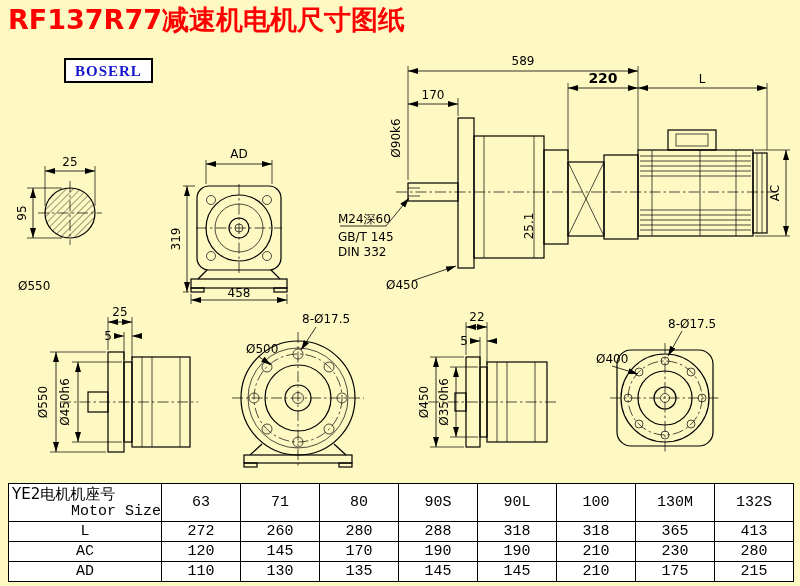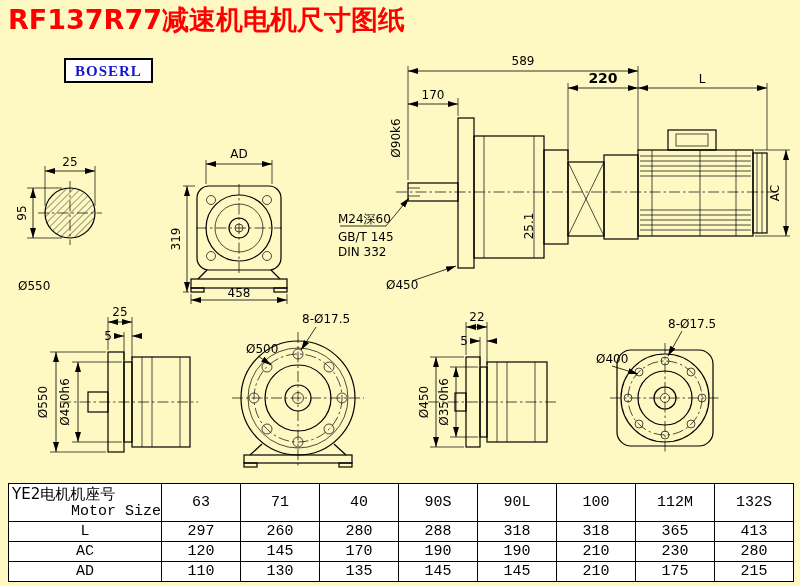--- a/index.html
+++ b/index.html
@@ -304,30 +304,30 @@
         <col style="width:79px">
     </colgroup>
     <tbody>
       <tr class="hdr">
         <td>
           <div class="first-cn">YE2电机机座号</div>
           <div class="first-en">Motor Size</div>
         </td>
         <td>63</td>
         <td>71</td>
-        <td>40</td>
+        <td>80</td>
         <td>90S</td>
         <td>90L</td>
         <td>100</td>
-        <td>112M</td>
+        <td>130M</td>
         <td>132S</td>
       </tr>
       <tr class="row">
         <td>L</td>
-        <td>297</td>
+        <td>272</td>
         <td>260</td>
         <td>280</td>
         <td>288</td>
         <td>318</td>
         <td>318</td>
         <td>365</td>
         <td>413</td>
       </tr>
       <tr class="row">
         <td>AC</td>

